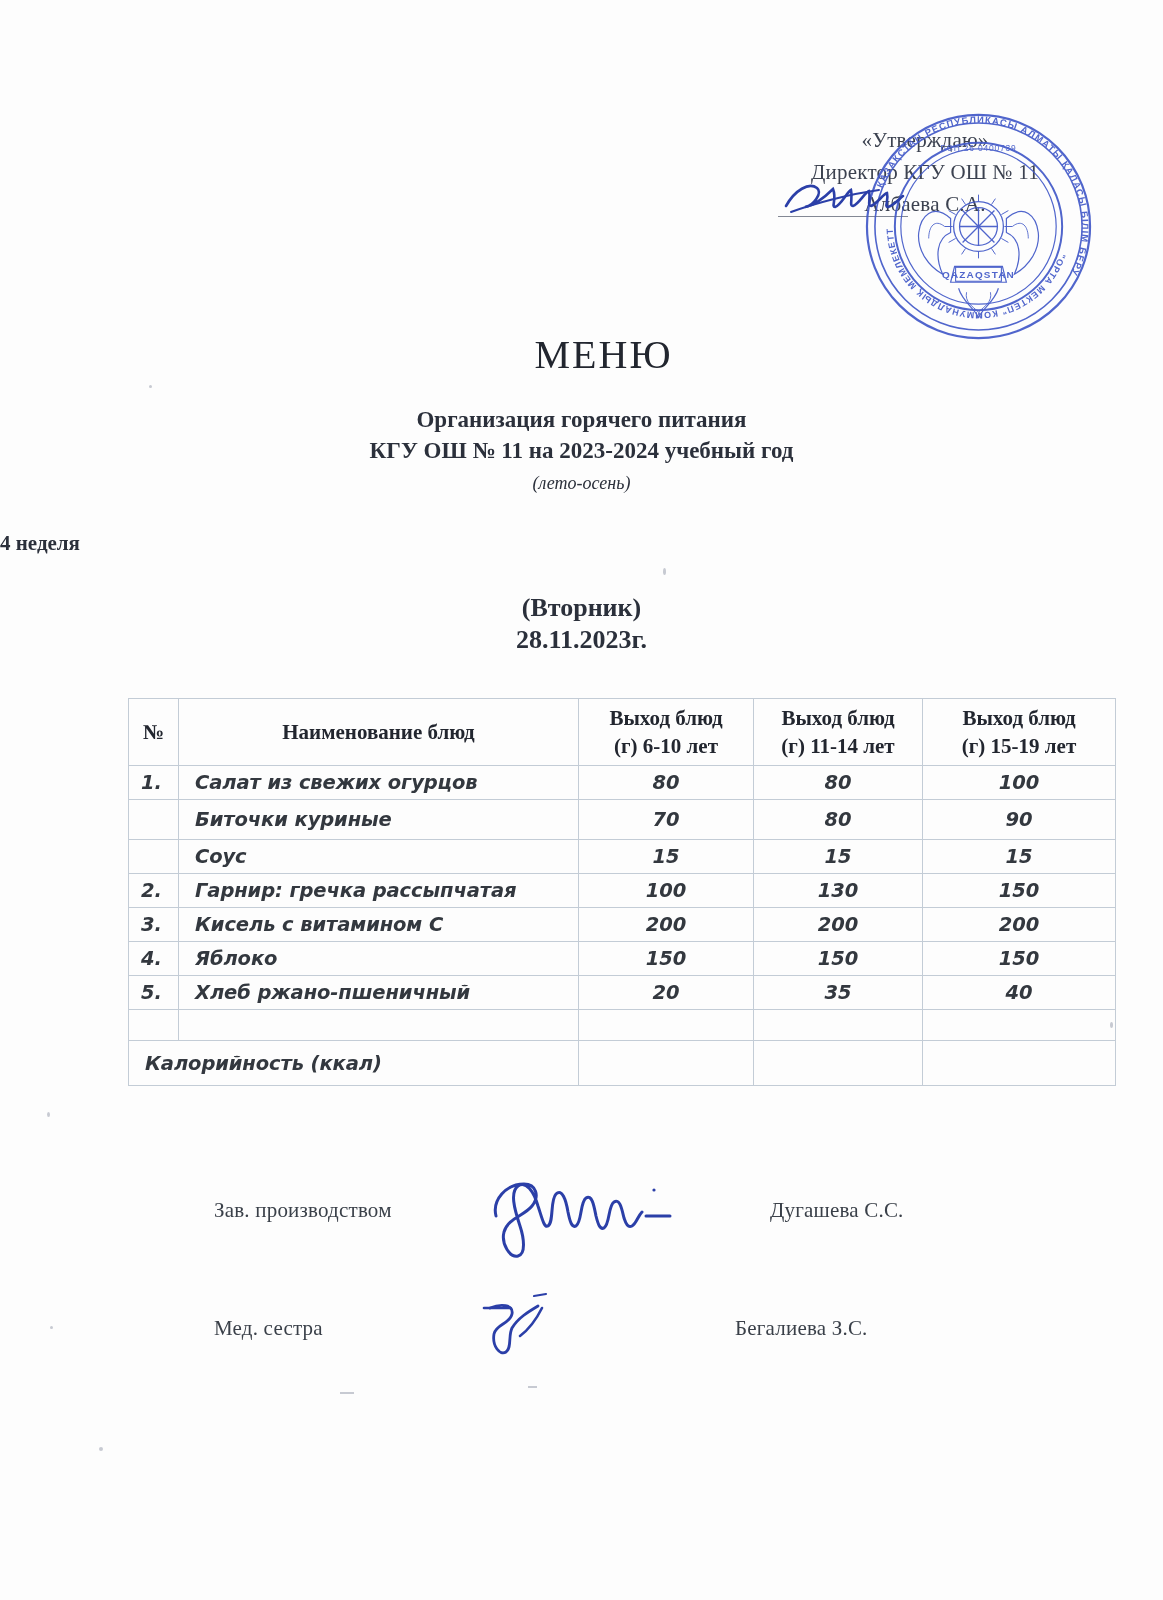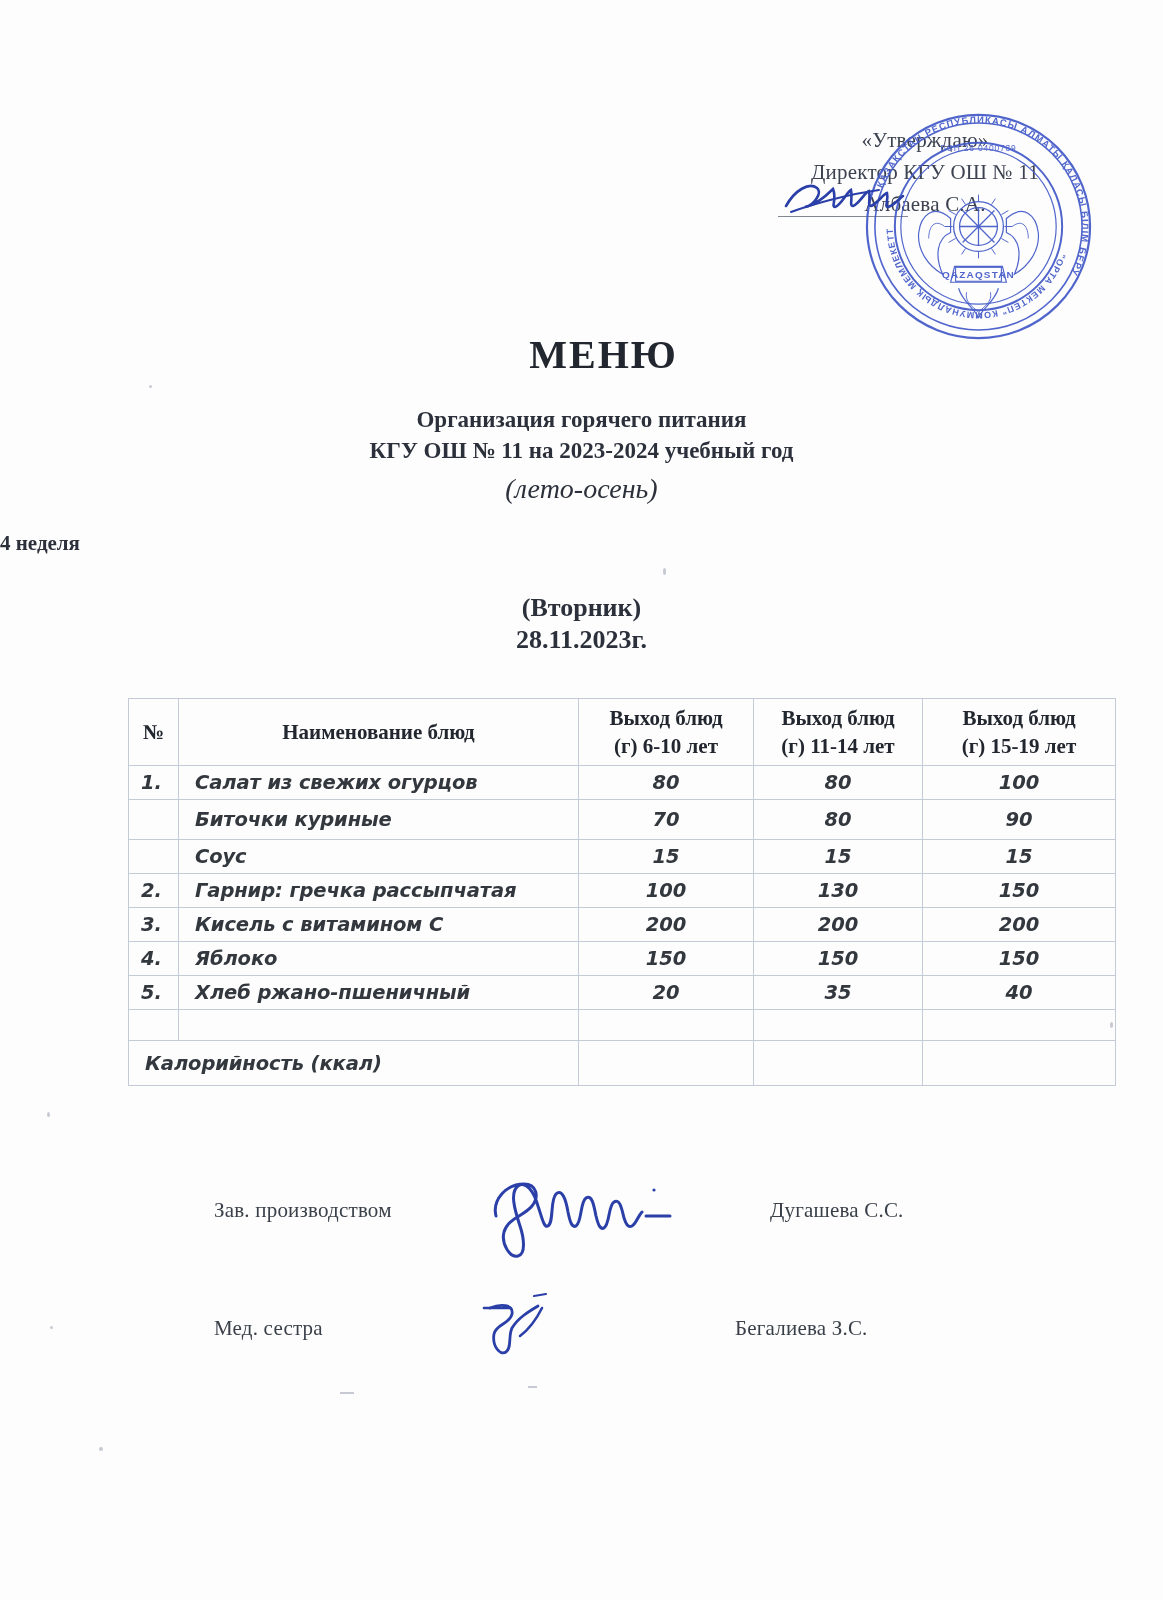--- a/index.html
+++ b/index.html
@@ -71,41 +71,41 @@
     opacity: .92;
   }
 
   
   .menu-title {
     position: absolute;
     left: 0; right: 0;
     top: 331px;
     text-align: center;
     font-size: 40px;
-    font-weight: bold;
+    font-weight: normal;
     letter-spacing: 2px;
     color: #22262f;
     margin-left: 44px;
   }
   .subtitle {
     position: absolute;
     left: 0; right: 0;
     top: 404px;
     text-align: center;
     font-size: 23px;
     font-weight: bold;
     line-height: 31px;
     color: #2b303b;
   }
   .season {
     position: absolute;
     left: 0; right: 0;
     top: 473px;
     text-align: center;
-    font-size: 28px;
+    font-size: 18px;
     font-style: italic;
     color: #2b303b;
   }
   .week {
     position: absolute;
     left: 0; right: 0;
     top: 531px;
     text-align: left;
     font-size: 21px;
     font-weight: bold;

